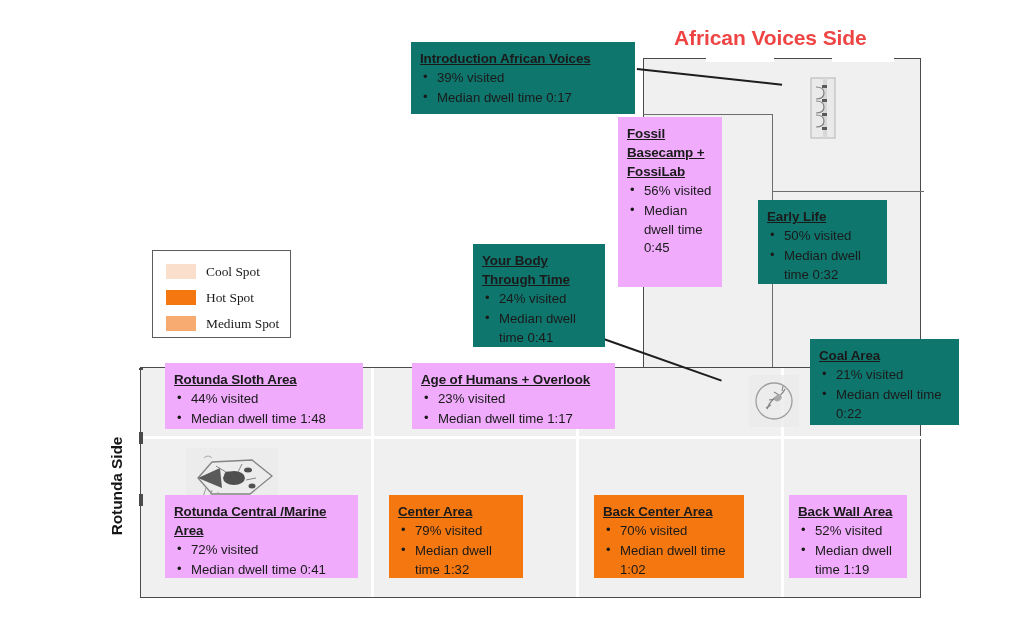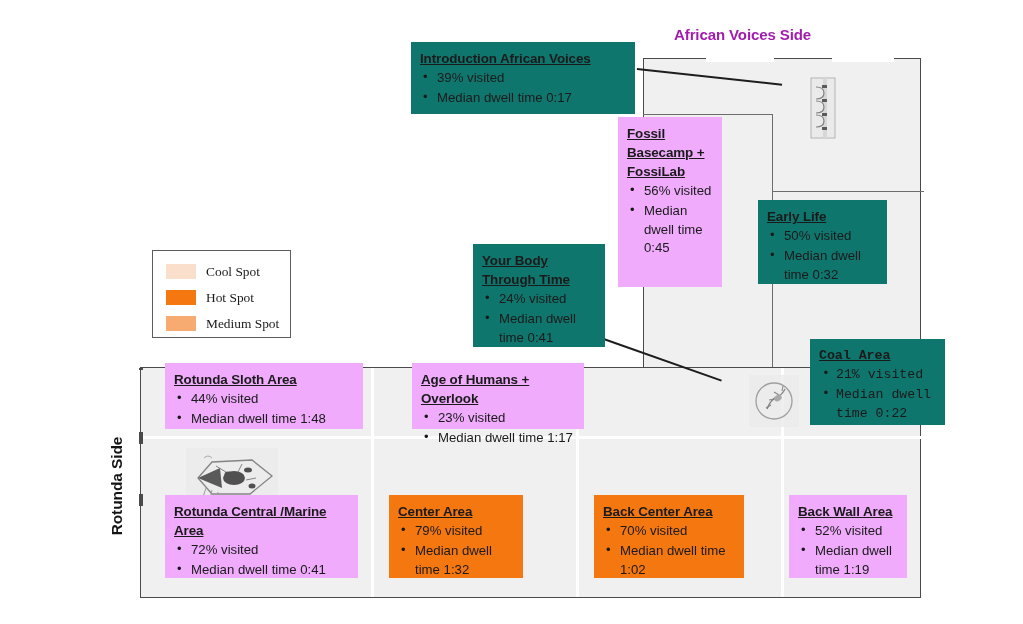--- a/index.html
+++ b/index.html
@@ -91,22 +91,22 @@
     position: absolute;
     left: 3px;
     top: -1px;
     font-size: 13px;
   }
 
   
   .side-label-top {
     position: absolute;
     font-weight: bold;
-    font-size: 15px;
-    color: #a21caf;
+    font-size: 21px;
+    color: #ef4444;
     letter-spacing: -0.1px;
     white-space: nowrap;
   }
   .side-label-left {
     position: absolute;
     font-weight: bold;
     font-size: 15.5px;
     color: #151515;
     white-space: nowrap;
     transform: rotate(-90deg);
@@ -265,37 +265,37 @@
   </div>
 
   <div class="callout cool" style="left:473px; top:238px; width:132px; height:103px;">
     <span class="c-title">Your Body Through Time</span>
     <ul>
       <li>24% visited</li>
       <li>Median dwell time 0:41</li>
     </ul>
   </div>
 
-  <div class="callout cool" style="left:810px; top:333px; width:135px; height:86px;font-family:Liberation Mono, monospace;">
+  <div class="callout cool" style="left:810px; top:333px; width:149px; height:86px;">
     <span class="c-title">Coal Area</span>
     <ul>
       <li>21% visited</li>
       <li>Median dwell time 0:22</li>
     </ul>
   </div>
 
   <div class="callout medium" style="left:165px; top:363px; width:198px; height:66px;">
     <span class="c-title">Rotunda Sloth Area</span>
     <ul>
       <li>44% visited</li>
       <li>Median dwell time 1:48</li>
     </ul>
   </div>
 
-  <div class="callout medium" style="left:412px; top:363px; width:172px; height:66px;">
+  <div class="callout medium" style="left:412px; top:363px; width:203px; height:66px;">
     <span class="c-title">Age of Humans + Overlook</span>
     <ul>
       <li>23% visited</li>
       <li>Median dwell time 1:17</li>
     </ul>
   </div>
 
   <div class="callout medium" style="left:165px; top:495px; width:193px; height:83px;">
     <span class="c-title">Rotunda Central /Marine Area</span>
     <ul>

